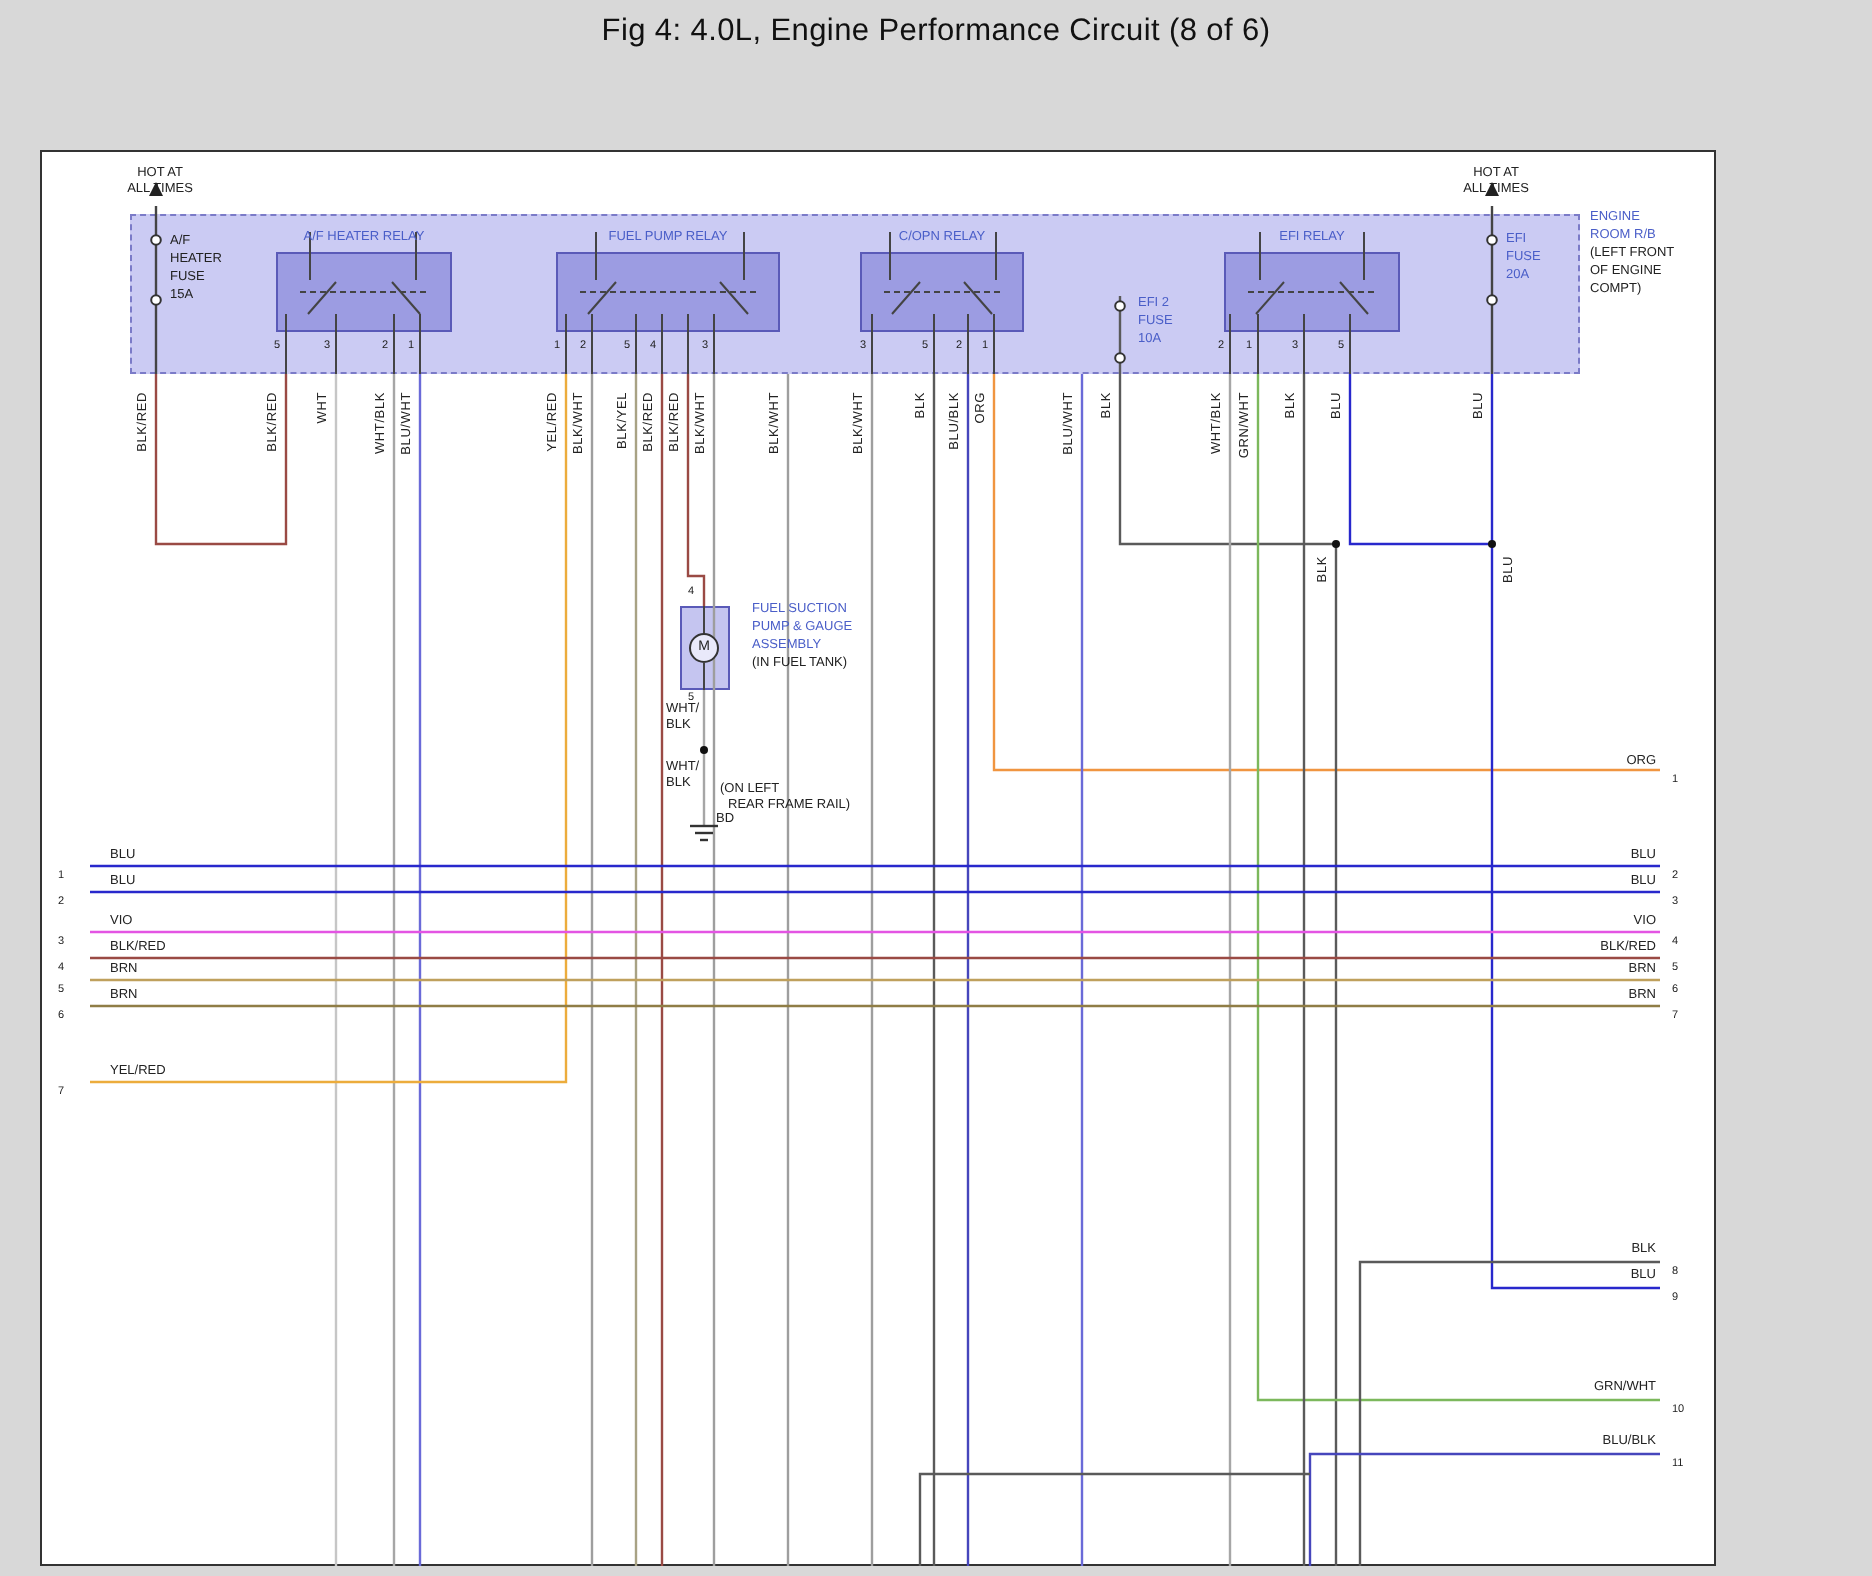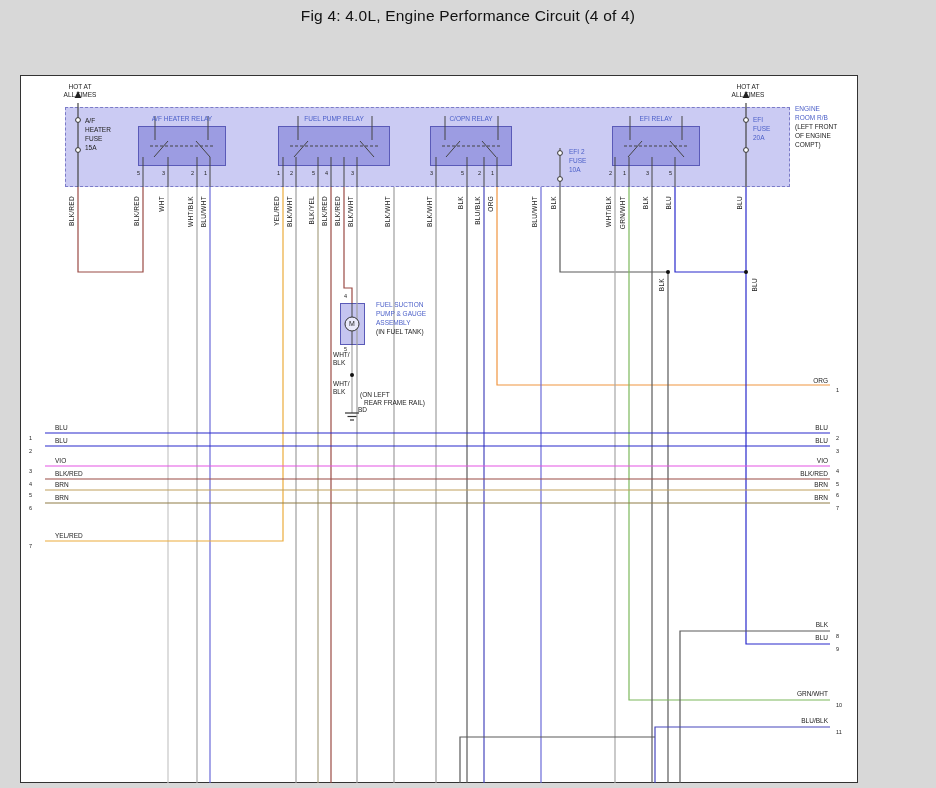--- a/index.html
+++ b/index.html
@@ -37,21 +37,21 @@
   .rl{font-size:6.5px;line-height:8px;color:#4a5ec8;text-align:center;white-space:nowrap;}
   .mm{font-size:7px;line-height:8px;color:#222;width:10px;text-align:center;}
   .v{
     font-size:6.5px;color:#222;white-space:nowrap;letter-spacing:.3px;
     writing-mode:vertical-rl;transform:rotate(180deg);line-height:9px;
   }
 </style>
 </head>
 <body>
 
-<div class="titlebar">Fig 4: 4.0L, Engine Performance Circuit (4 of 4)</div>
+<div class="titlebar">Fig 4: 4.0L, Engine Performance Circuit (8 of 6)</div>
 <div class="panel"></div>
 <div id="boxes">
     <div class="block" style="left: 65px; top: 107px; width: 725px; height: 80px;"></div>
     <div class="relay" style="left: 138px; top: 126px; width: 88px; height: 40px;"></div>
     <div class="relay" style="left: 278px; top: 126px; width: 112px; height: 40px;"></div>
     <div class="relay" style="left: 430px; top: 126px; width: 82px; height: 40px;"></div>
     <div class="relay" style="left: 612px; top: 126px; width: 88px; height: 40px;"></div>
     <div class="pump-box" style="left: 340px; top: 303px; width: 25px; height: 42px;"></div>
   </div>
 <svg id="wires" width="936" height="788" viewBox="0 0 936 788">

